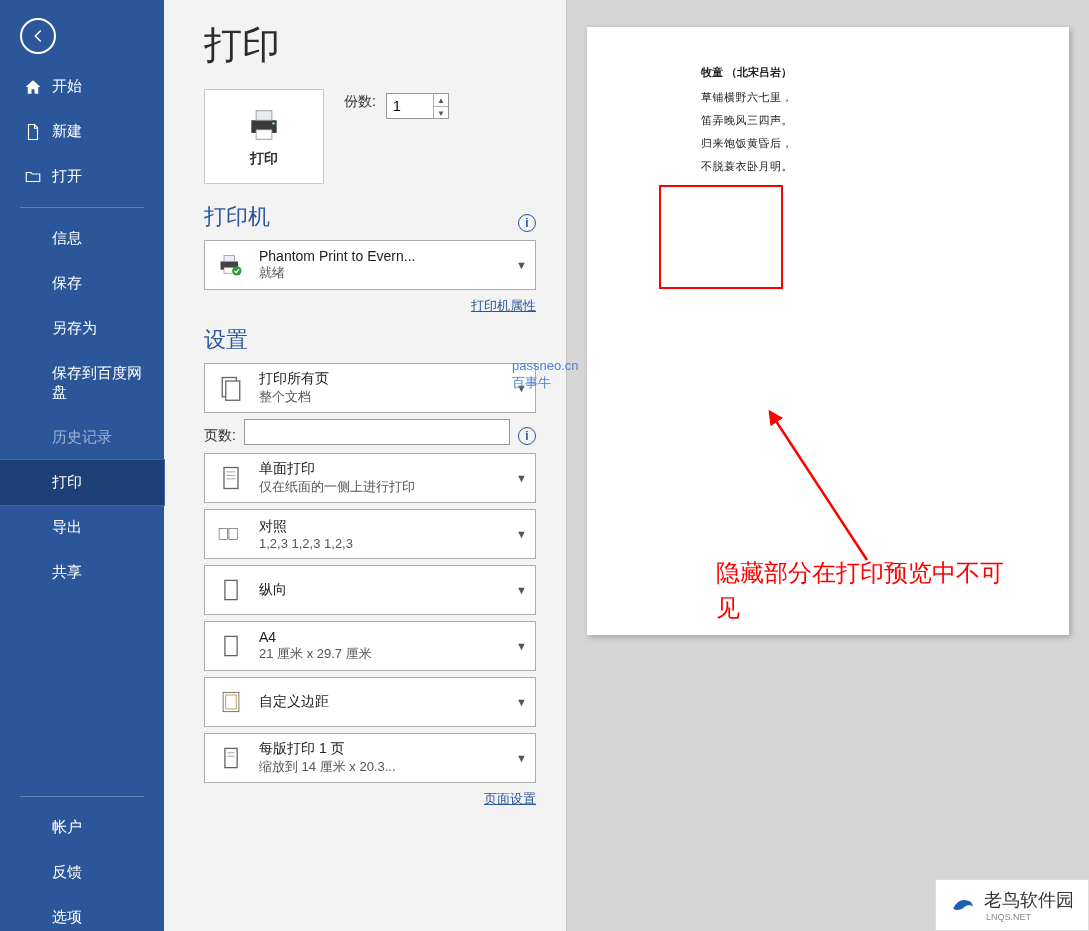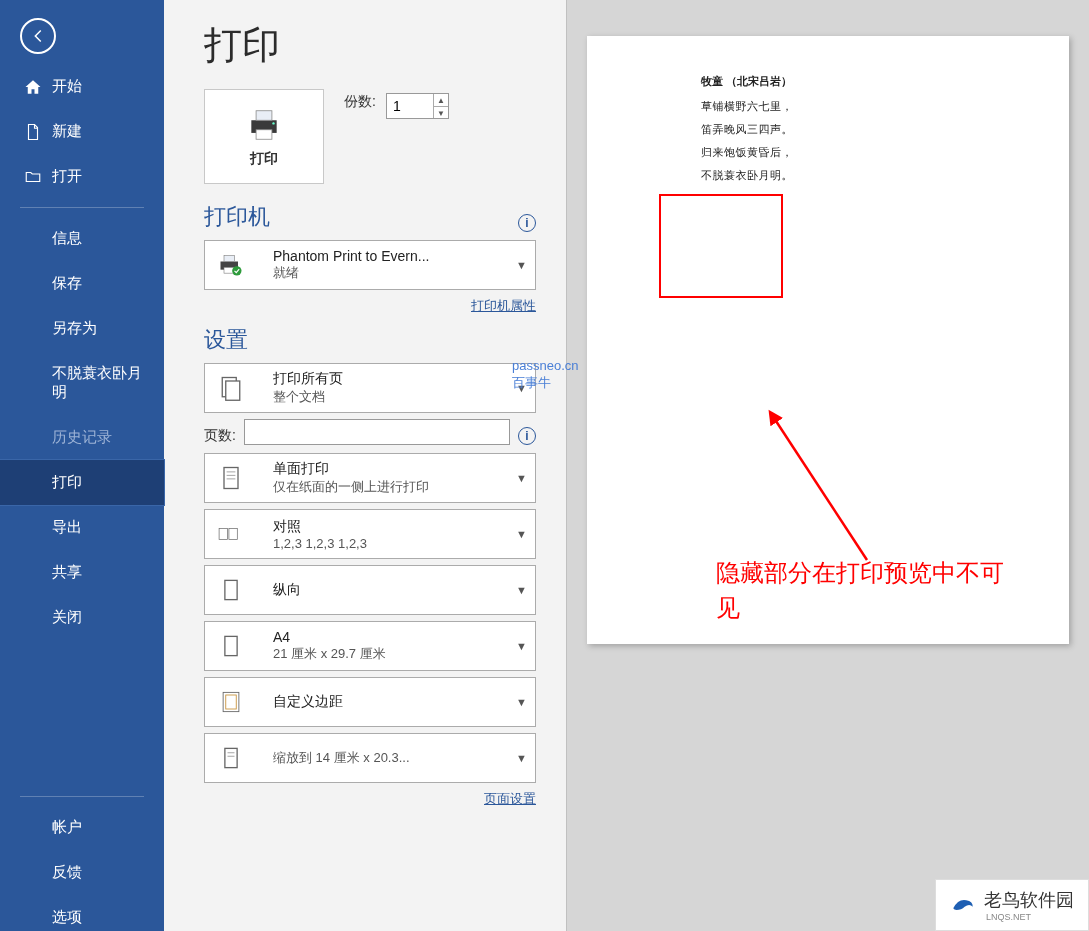--- a/index.html
+++ b/index.html
@@ -29,38 +29,38 @@
 .copies label { font-size: 14px; color: #333; }
 .spin-input { display:flex; border:1px solid #999; background:#fff; height:26px; }
 .spin-input input { width: 46px; border: none; outline:none; padding: 0 6px; font-size: 14px; }
 .spin-btns { display:flex; flex-direction:column; border-left:1px solid #aaa; }
 .spin-btns div { height:13px; width:14px; font-size:8px; line-height:13px; text-align:center; cursor:pointer; color:#555; }
 .spin-btns div:first-child { border-bottom:1px solid #aaa; }
 
 .section-label { font-size: 22px; color: #2b579a; font-weight: 400; margin: 6px 0 8px; display:flex; align-items:flex-end; justify-content:space-between; }
 .info-icon { width:18px; height:18px; border:1.5px solid #2b579a; color:#2b579a; border-radius:50%; font-size:12px; font-weight:bold; display:flex; align-items:center; justify-content:center; cursor:pointer; }
 
-.dropdown { border:1px solid #ababab; background:#fff; display:flex; align-items:center; padding:6px 8px; gap:24px; cursor:pointer; position:relative; margin-bottom:6px; }
+.dropdown { border:1px solid #ababab; background:#fff; display:flex; align-items:center; padding:6px 8px; gap:10px; cursor:pointer; position:relative; margin-bottom:6px; }
 .dropdown .icon-slot { width:36px; height:36px; display:flex; align-items:center; justify-content:center; flex-shrink:0; }
 .dropdown .icon-slot svg { width:28px; height:28px; }
 .dropdown .dd-text { flex:1; min-width:0; }
 .dropdown .line1 { font-size:14px; color:#222; white-space:nowrap; overflow:hidden; text-overflow:ellipsis; }
 .dropdown .line2 { font-size:13px; color:#555; white-space:nowrap; overflow:hidden; text-overflow:ellipsis; }
 .dropdown .caret { color:#555; font-size:11px; margin-left:4px; }
 .link-row { text-align:right; margin:2px 0 10px; }
 .link-row a { color:#2b579a; font-size:13px; text-decoration:underline; cursor:pointer; }
 
 .pages-row { display:flex; align-items:flex-end; gap:8px; margin-bottom:8px; }
 .pages-row label { font-size:14px; color:#333; }
 .pages-row input { flex:1; border:1px solid #999; height:26px; padding:0 6px; font-size:14px; }
 
 .watermark { position:absolute; top:358px; left:512px; color:#4a7fd6; font-size:13px; line-height:1.3; pointer-events:none; }
 
 .preview-panel { flex:1; background:#d6d6d6; display:flex; align-items:flex-start; justify-content:center; padding:20px 20px 0 20px; border-left:1px solid #c0c0c0; position:relative; overflow:hidden; }
-.doc-page { background:#fff; width: 484px; height: 608px; margin-top:16px; box-shadow: 2px 2px 6px rgba(0,0,0,0.25); position:relative; padding:38px 44px; font-size:10px; color:#222; }
+.doc-page { background:#fff; width: 484px; height: 608px; margin-top:7px; box-shadow: 2px 2px 6px rgba(0,0,0,0.25); position:relative; padding:38px 44px; font-size:10px; color:#222; }
 .doc-title { font-weight:bold; font-size:11px; text-align:left; margin-left:70px; margin-bottom:10px; }
 .doc-line { font-size:11px; margin-left:70px; margin-bottom:8px; letter-spacing:0.5px; }
 
 .red-box { position:absolute; border:2.5px solid #ff0000; width:124px; height:104px; left: 72px; top: 158px; }
 .annotation-text { position:absolute; left: 716px; top: 556px; color:#ff0000; font-size:24px; line-height:1.45; font-weight:400; }
 .annotation-arrow { position:absolute; pointer-events:none; }
 
 .logo-badge { position:absolute; right:0; bottom:0; background:#fff; border:1px solid #ddd; padding:8px 14px; display:flex; align-items:center; gap:8px; }
 .logo-badge .txt { font-size:18px; font-weight:normal; color:#333; }
 .logo-badge .sub { font-size:9px; color:#888; margin-left:2px; }
@@ -100,36 +100,33 @@
     <div class="side-item sub">
         <span>信息</span>
       </div>
     <div class="side-item sub">
         <span>保存</span>
       </div>
     <div class="side-item sub">
         <span>另存为</span>
       </div>
     <div class="side-item sub">
-        <span>不脱蓑衣卧月明</span>
+        <span>保存到百度网盘</span>
       </div>
     <div class="side-item sub dimmed">
         <span>历史记录</span>
       </div>
     <div class="side-item sub active">
         <span>打印</span>
       </div>
     <div class="side-item sub">
         <span>导出</span>
       </div>
     <div class="side-item sub">
         <span>共享</span>
-      </div>
-    <div class="side-item sub">
-        <span>关闭</span>
       </div>
 
     <div style="flex:1"></div>
     <div class="side-divider"></div>
     <div class="side-item sub">
         <span>帐户</span>
       </div>
     <div class="side-item sub">
         <span>反馈</span>
       </div>
@@ -280,20 +277,21 @@
 
       <div class="dropdown">
         <div class="icon-slot">
             <svg viewBox="0 0 32 32">
               <rect x="9" y="5" width="14" height="22" fill="#fff" stroke="#666" stroke-width="1.5"></rect>
               <line x1="12" y1="10" x2="20" y2="10" stroke="#999"></line>
               <line x1="12" y1="14" x2="20" y2="14" stroke="#999"></line>
             </svg>
           </div>
         <div class="dd-text">
+          <div class="line1">每版打印 1 页</div>
           <div class="line2">缩放到 14 厘米 x 20.3...</div>
         </div>
         <span class="caret">▼</span>
       </div>
       <div class="link-row"><a>页面设置</a></div>
     </div>
 
     <div class="preview-panel">
       <div class="doc-page">
         <div class="doc-title">牧童  （北宋吕岩）</div>

